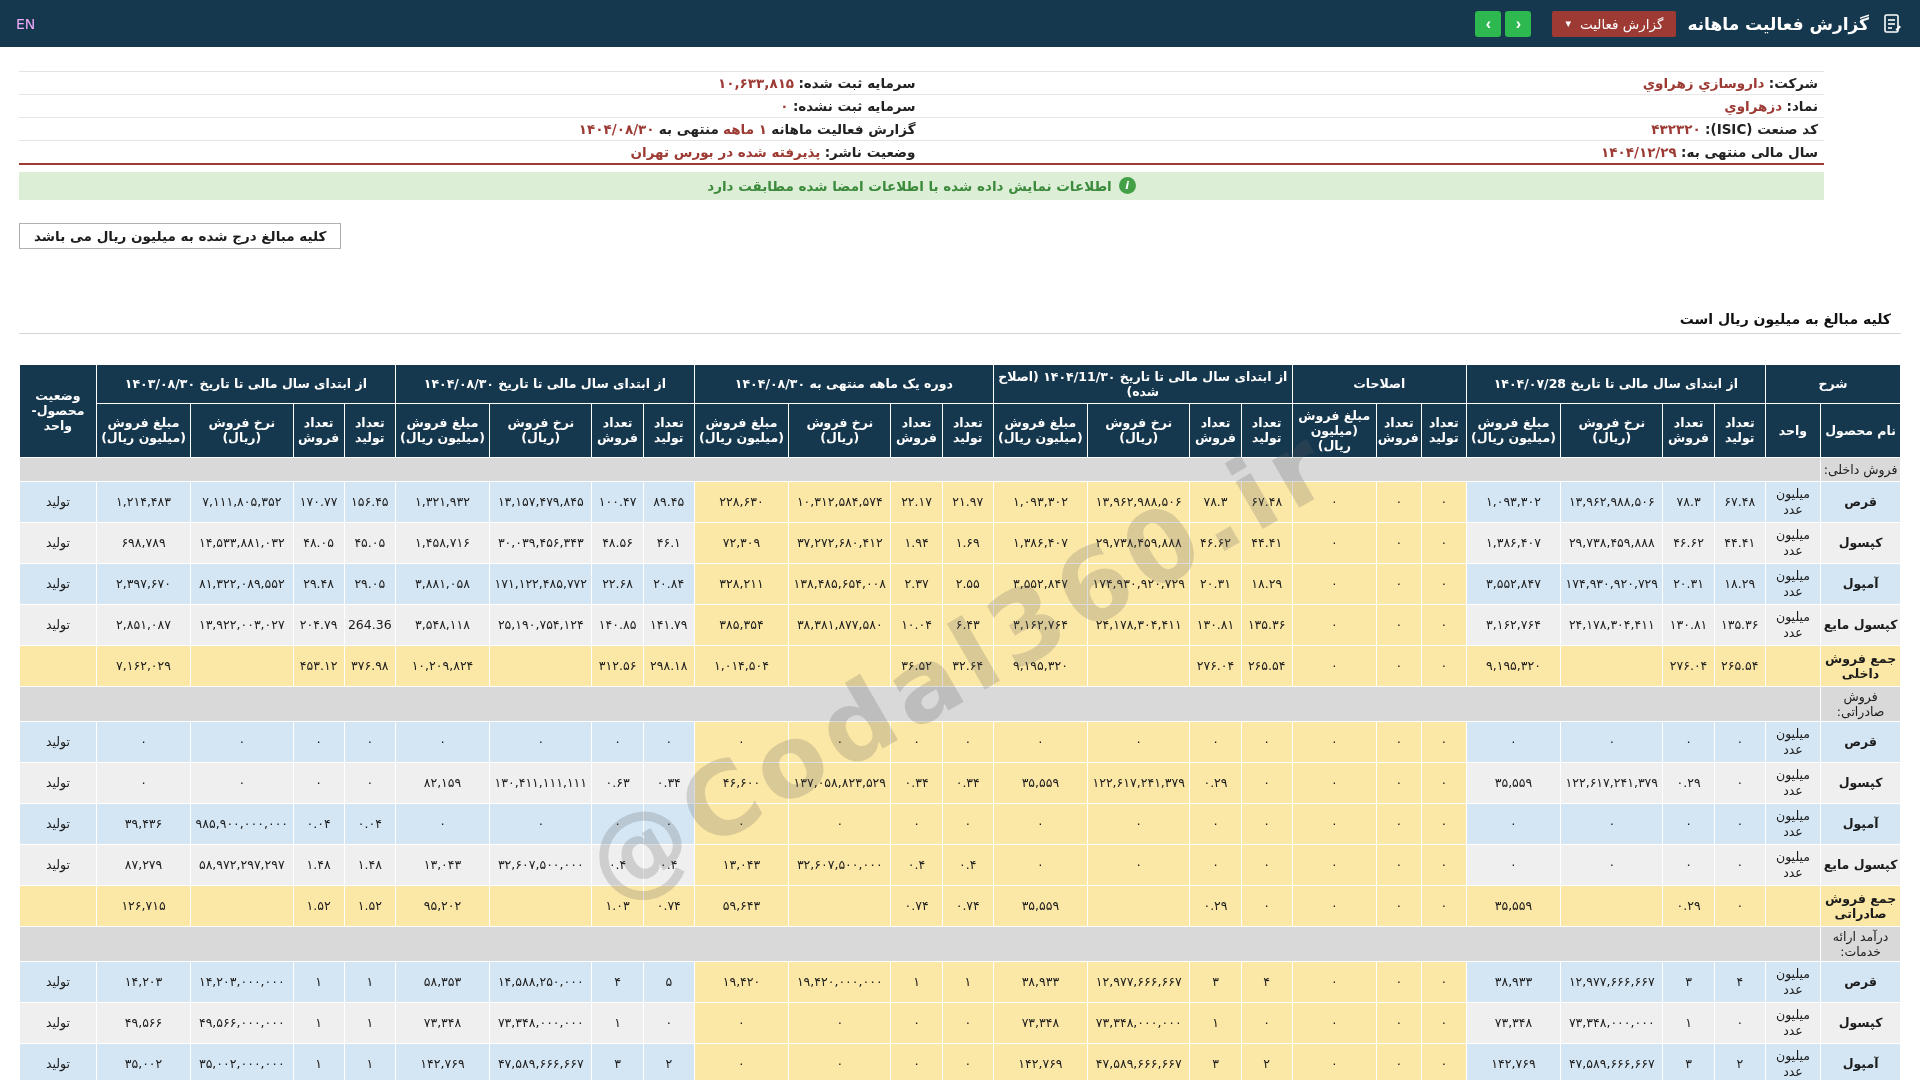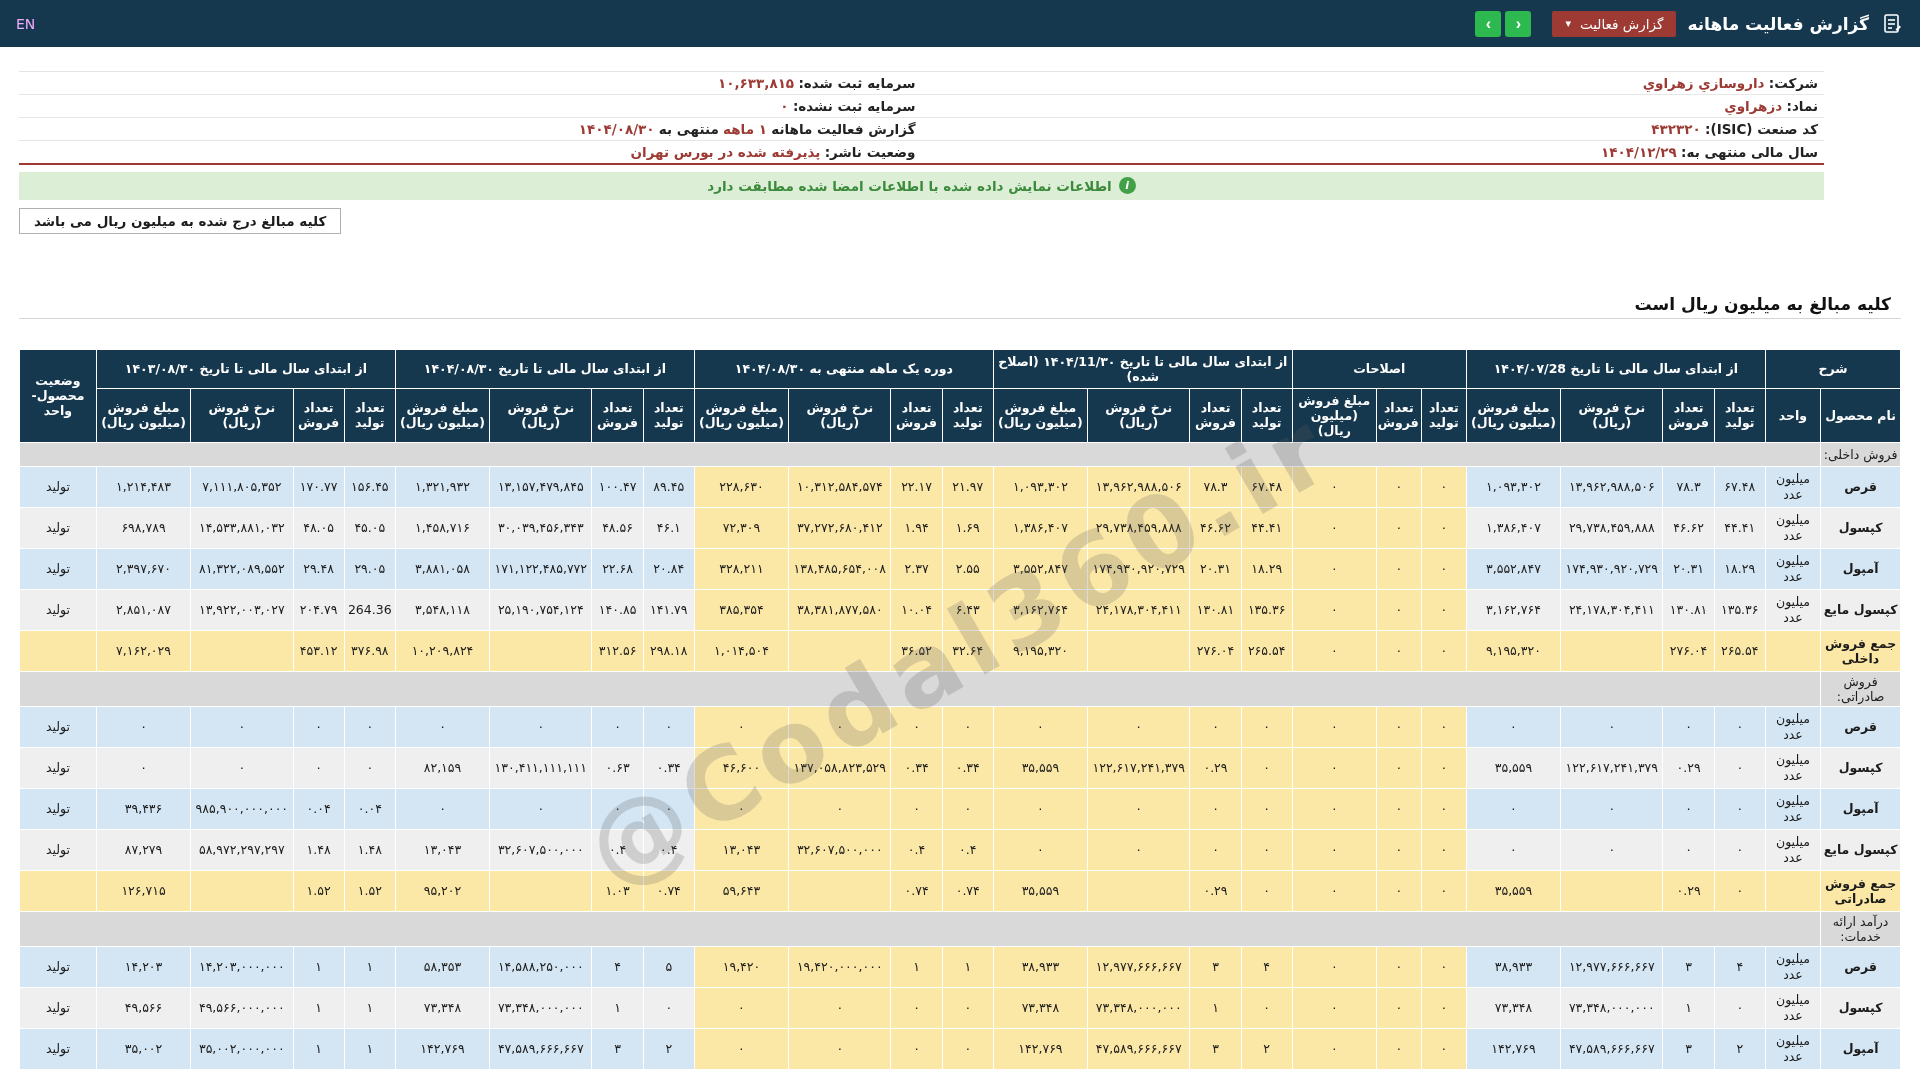--- a/index.html
+++ b/index.html
@@ -30,29 +30,29 @@
   .lbl{font-weight:bold;color:#222}
   .val{font-weight:bold;color:var(--maroon,#9c3a33)}
 
   .banner{margin:7px 96px 0 19px;background:var(--banner-bg,#dcefd6);height:28px;
     display:flex;align-items:center;justify-content:center;gap:7px;
     color:var(--banner-green,#3c8a3c);font-size:13.5px;font-weight:600}
   .info-icon{display:inline-block;width:17px;height:17px;border-radius:50%;
     background:#43a047;color:#fff;font-size:11px;line-height:17px;text-align:center;
     font-weight:bold;font-style:italic}
 
-  .note-wrap{margin:8px 96px 0 19px;direction:ltr}
+  .note-wrap{margin:23px 96px 0 19px;direction:ltr}
   .amounts-note{display:inline-block;direction:rtl;border:1px solid #b0b0b0;
     padding:4px 14px;font-size:13.5px;font-weight:bold;color:#1c1c1c;background:#fff}
 
   
   .prod-section{margin:56px 19px 0 19px}
   .blue-bar{background:var(--blue-bar,#1f9bd7);color:#fff;font-weight:bold;font-size:14px;
     height:27px;line-height:27px;padding:0 10px}
-  .subtitle-bar{height:29px;line-height:29px;padding:0 10px;font-size:17px;font-weight:bold;
+  .subtitle-bar{height:29px;line-height:29px;padding:0 10px;font-size:14px;font-weight:bold;
     color:#111;border-bottom:1px solid #d4d4d4;background:#fff}
 
   .tablewrap{position:relative;margin-top:30px}
   .watermark{position:absolute;top:300px;left:50%;
     transform:translate(-50%,-50%) rotate(-30deg);font-size:100px;font-weight:bold;
     color:#5f5f5f;opacity:.22;letter-spacing:8px;pointer-events:none;z-index:4;
     direction:ltr;white-space:nowrap}
 
   table.prod{width:100%;border-collapse:collapse;table-layout:fixed}
   table.prod th{background:var(--navy,#16384e);color:#fff;font-size:12.5px;font-weight:bold;

